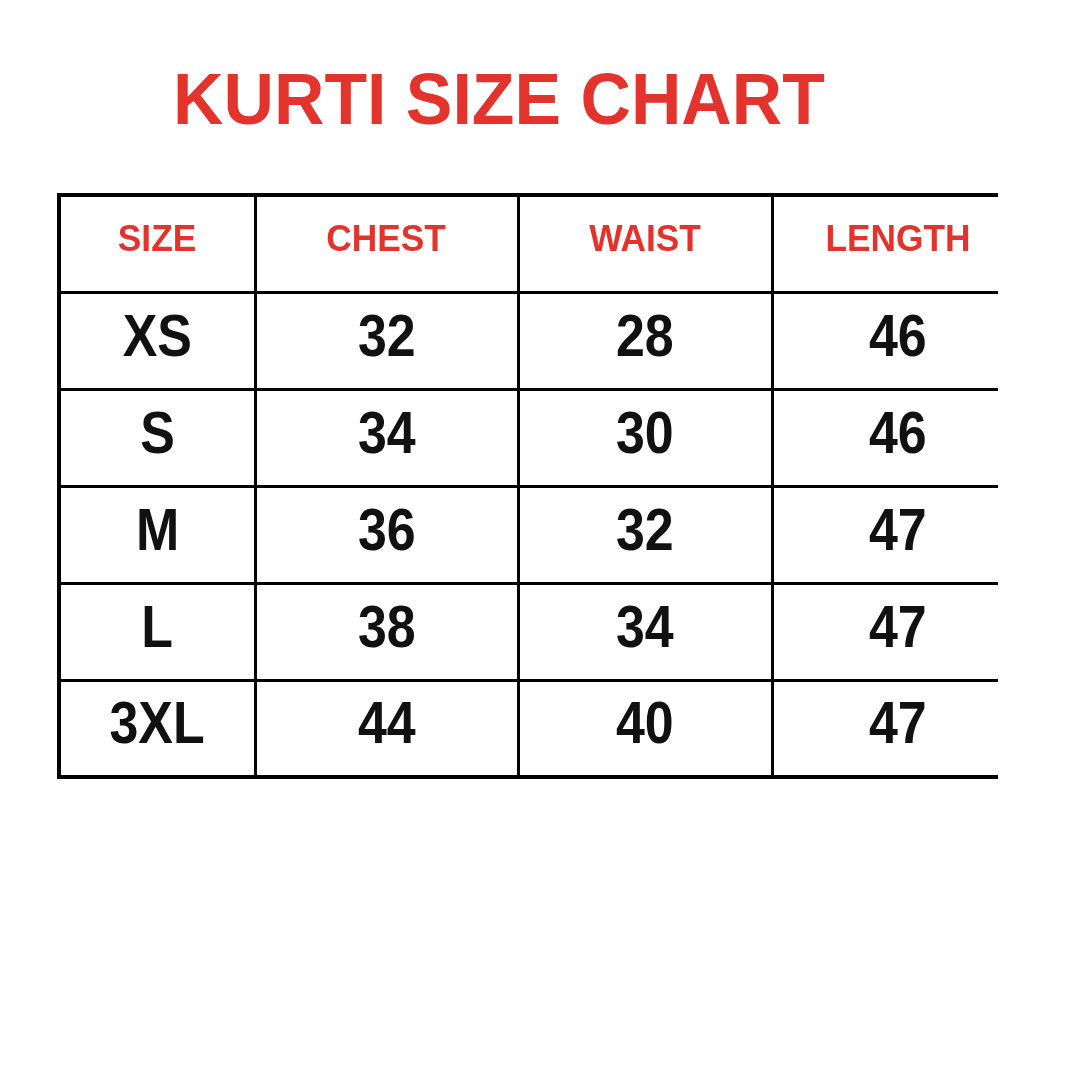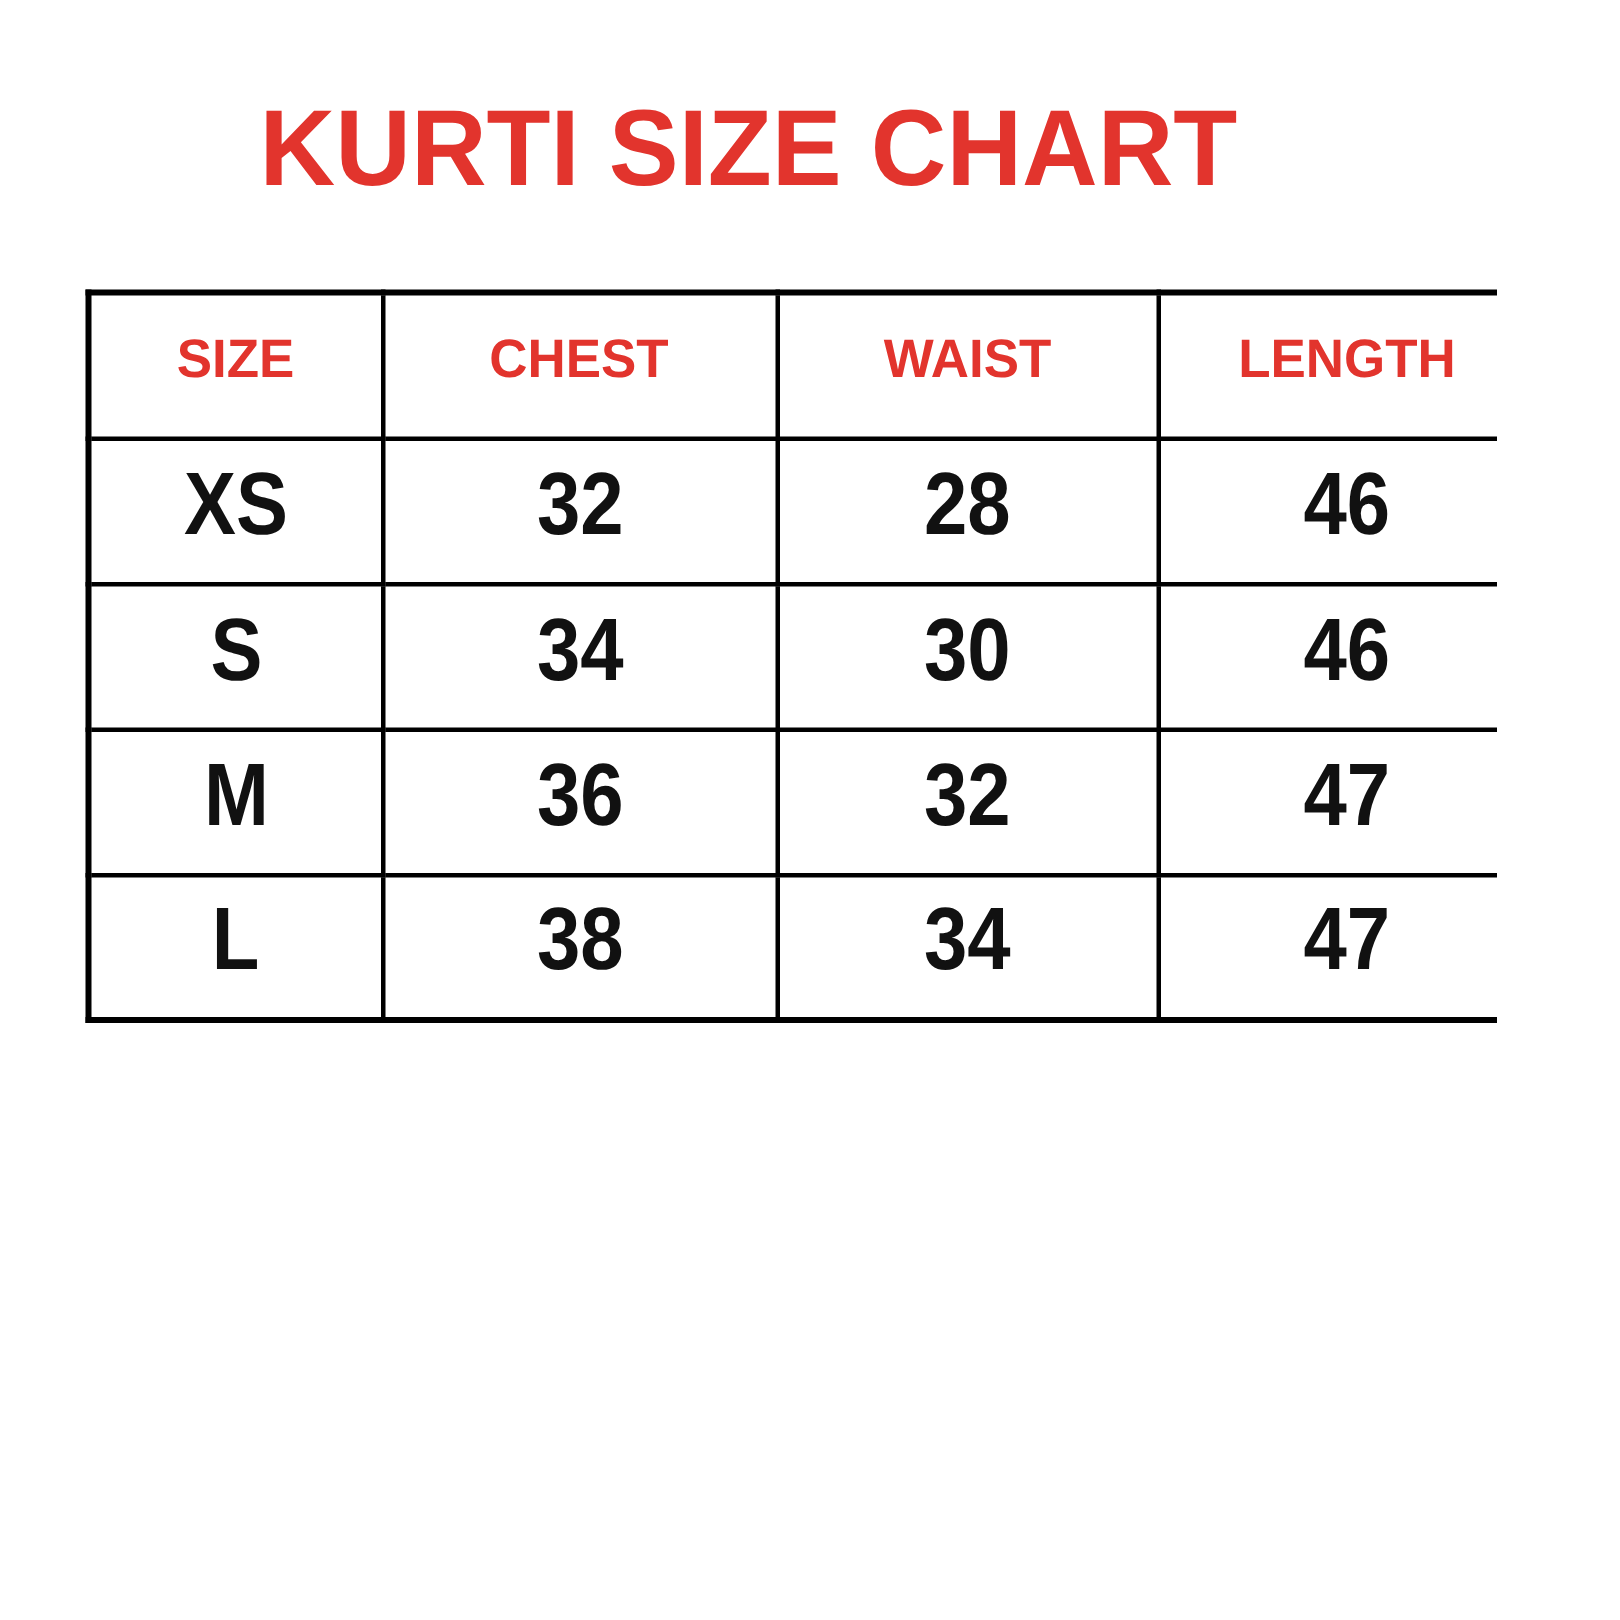--- a/index.html
+++ b/index.html
@@ -125,16 +125,22 @@
         <td><span class="cell-text">36</span></td>
         <td><span class="cell-text">32</span></td>
         <td><span class="cell-text">47</span></td>
       </tr>
       <tr>
         <td><span class="cell-text">L</span></td>
         <td><span class="cell-text">38</span></td>
         <td><span class="cell-text">34</span></td>
         <td><span class="cell-text">47</span></td>
       </tr>
+      <tr>
+        <td><span class="cell-text">3XL</span></td>
+        <td><span class="cell-text">44</span></td>
+        <td><span class="cell-text">40</span></td>
+        <td><span class="cell-text">47</span></td>
+      </tr>
     </tbody>
   </table>
 
 </div>
 
 </body></html>

